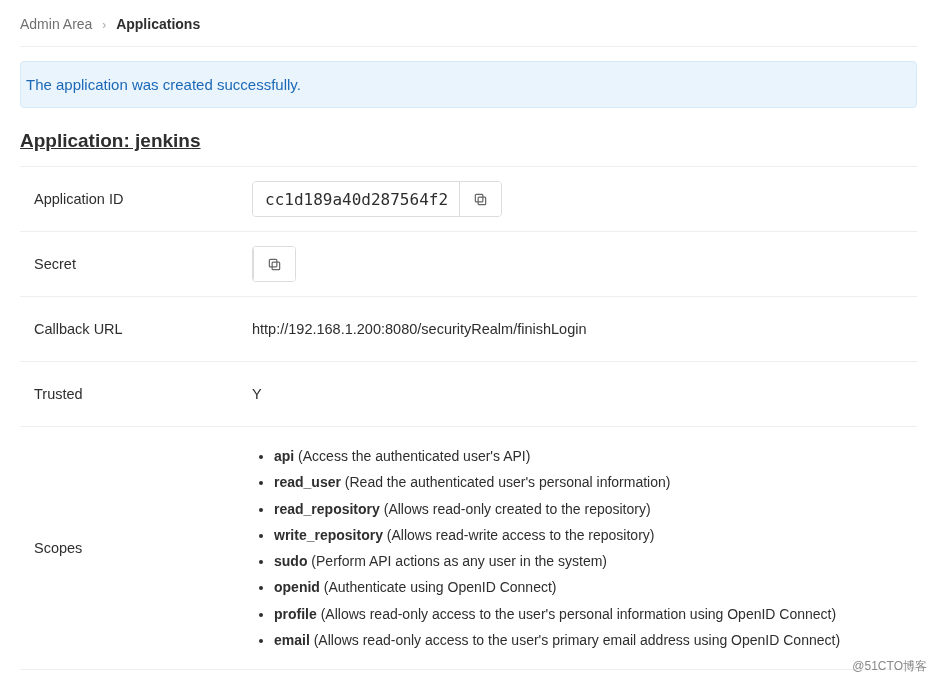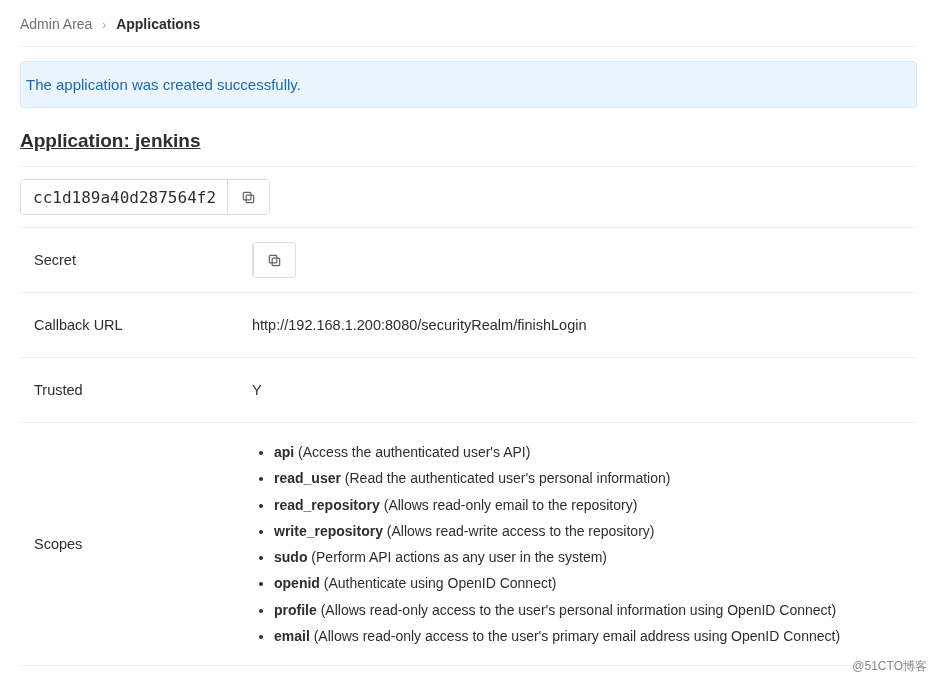--- a/index.html
+++ b/index.html
@@ -115,20 +115,21 @@
 </div>
 <div class="hr"></div>
 
 <div class="alert">
   <span>The application was created successfully.</span>
 </div>
 
 <h2 class="title">Application: jenkins</h2>
 
 <div class="row first">
+  <div class="label">Application ID</div>
   <div class="value">
     <div class="input-group">
       <input type="text" readonly="" value="cc1d189a40d287564f2f5e" style="">
       <button>
         <svg class="copy-svg" viewBox="0 0 16 16" fill="none" stroke="#666" stroke-width="1.3">
           <rect x="5.5" y="5.5" width="8" height="8" rx="1"></rect>
           <rect x="2.5" y="2.5" width="8" height="8" rx="1"></rect>
         </svg>
       </button>
     </div>
@@ -158,21 +159,21 @@
   <div class="label">Trusted</div>
   <div class="value">Y</div>
 </div>
 
 <div class="row">
   <div class="label">Scopes</div>
   <div class="value">
     <ul class="scopes" id="scopes-list">
         <li><b>api</b><span> (Access the authenticated user's API)</span></li>
         <li><b>read_user</b><span> (Read the authenticated user's personal information)</span></li>
-        <li><b>read_repository</b><span> (Allows read-only email to the repository)</span></li>
+        <li><b>read_repository</b><span> (Allows read-only created to the repository)</span></li>
         <li><b>write_repository</b><span> (Allows read-write access to the repository)</span></li>
         <li><b>sudo</b><span> (Perform API actions as any user in the system)</span></li>
         <li><b>openid</b><span> (Authenticate using OpenID Connect)</span></li>
         <li><b>profile</b><span> (Allows read-only access to the user's personal information using OpenID Connect)</span></li>
         <li><b>email</b><span> (Allows read-only access to the user's primary email address using OpenID Connect)</span></li>
       </ul>
   </div>
 </div>
 
 <div class="actions">

